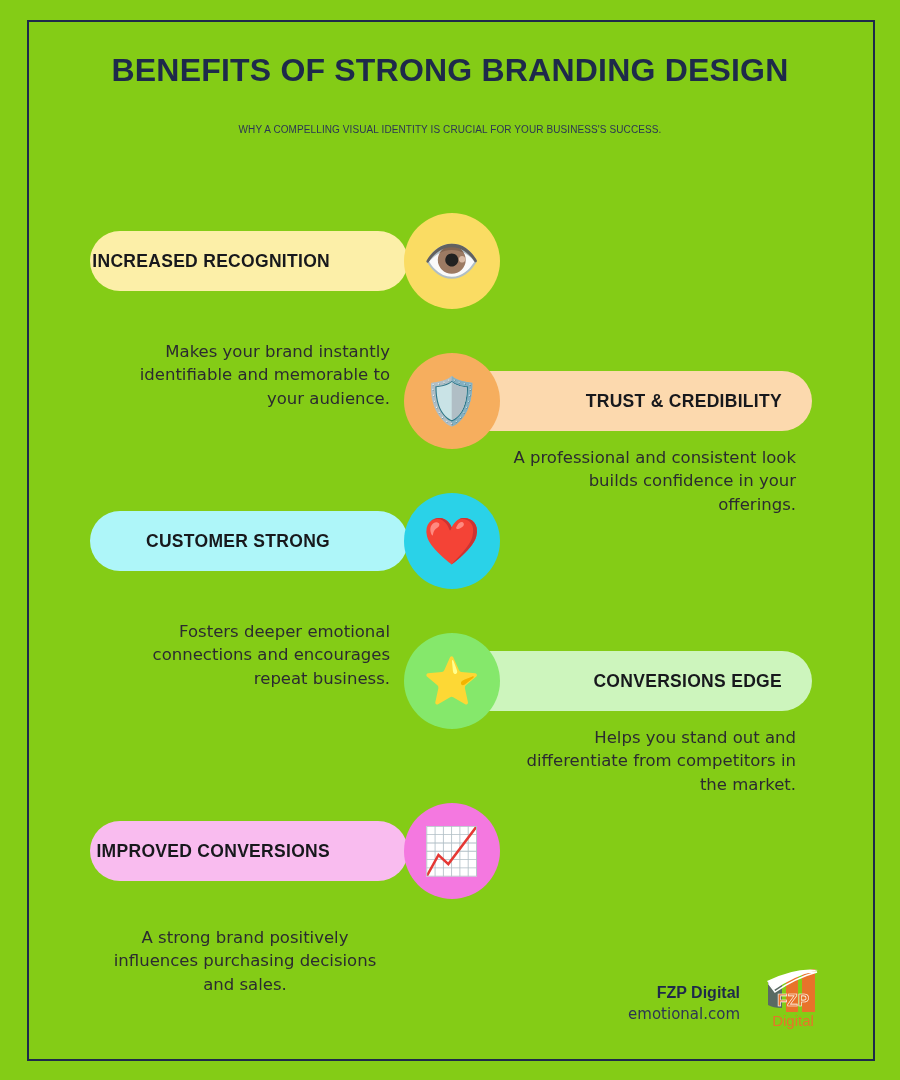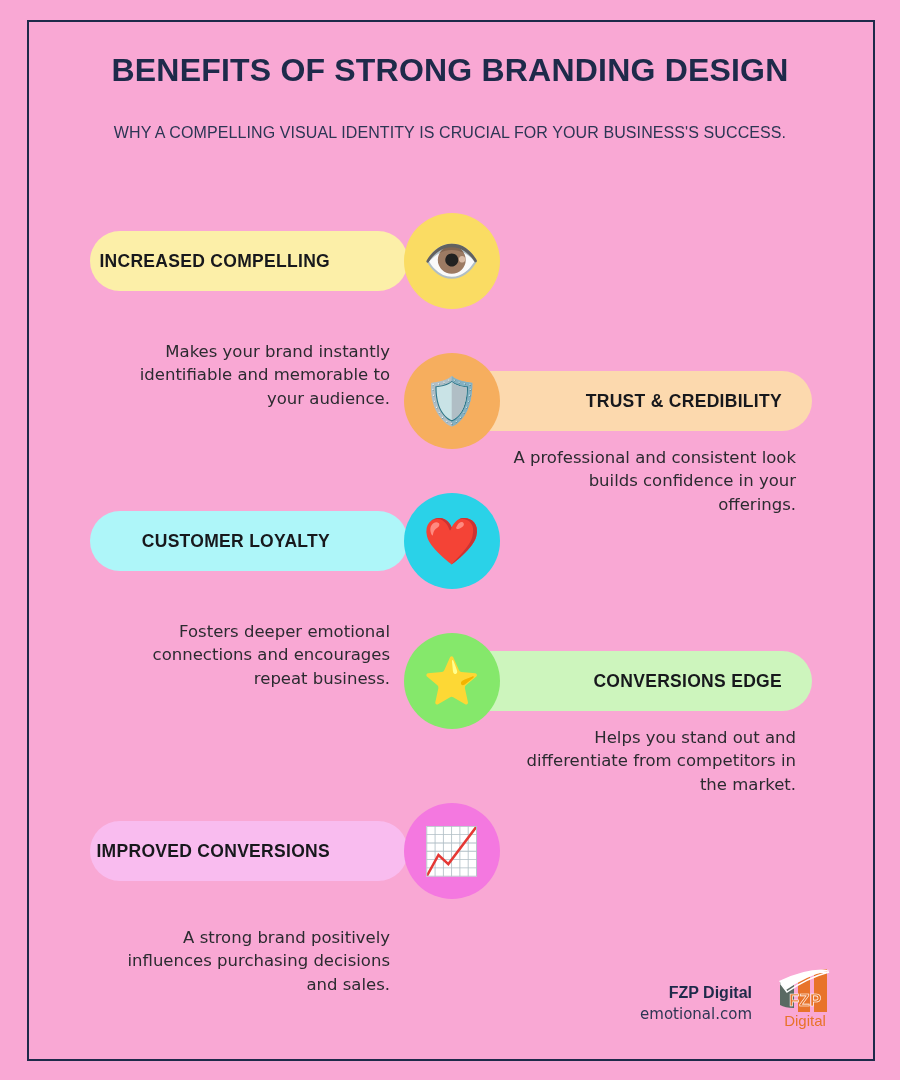--- a/index.html
+++ b/index.html
@@ -8,21 +8,21 @@
     width: 900px;
     height: 1080px;
     background: #ffffff;
     font-family: "DejaVu Sans", sans-serif;
   }
 
   .poster {
     position: relative;
     width: 900px;
     height: 1080px;
-    background: #f9a8d4;
+    background: #84cc16;
     overflow: hidden;
   }
 
   .frame {
     position: absolute;
     left: 27px;
     top: 20px;
     width: 848px;
     height: 1041px;
     border: 2px solid #1e2a4a;
@@ -43,21 +43,21 @@
     font-size: 32px;
     letter-spacing: 0.2px;
     color: #1e2a4a;
     line-height: 1.15;
   }
 
   .subtitle {
     margin-top: 34px;
     font-family: "Liberation Sans", sans-serif;
     font-weight: normal;
-    font-size: 16px;
+    font-size: 10px;
     letter-spacing: 0.1px;
     color: #2c3654;
     line-height: 1.3;
   }
 
   
   .rows {
     position: absolute;
     left: 0;
     top: 0;
@@ -115,21 +115,21 @@
   .row.left .desc   { left: 100px; text-align: right; margin-top: 34px; }
 
   
   .row.right .pill   { left: 452px; padding-left: 58px; padding-right: 30px; justify-content: flex-end; width: 360px; }
   .row.right .circle { left: 404px; }
   .row.right .desc   { left: 506px; text-align: right; }
 
   
   .footer {
     position: absolute;
-    right: 64px;
+    right: 76px;
     bottom: 42px;
     display: flex;
     align-items: center;
     gap: 22px;
   }
 
   .footer-text { text-align: right; }
 
   .brand-name {
     font-family: "Liberation Sans", sans-serif;
@@ -156,52 +156,52 @@
   <div class="frame"></div>
 
   <div class="header">
     <div class="title">BENEFITS OF STRONG BRANDING DESIGN</div>
     <div class="subtitle">WHY A COMPELLING VISUAL IDENTITY IS CRUCIAL FOR YOUR BUSINESS'S SUCCESS.</div>
   </div>
 
   <div class="rows">
       <div class="row left" style="top: 210px;">
         <div class="pill" style="top: 21px; background: rgb(252, 239, 168); width: 318px;">
-          <span class="pill-label">INCREASED COMPELLING</span>
+          <span class="pill-label">INCREASED RECOGNITION</span>
         </div>
         <div class="circle" style="top: 3px; background: rgb(250, 220, 99);">👁️</div>
         <div class="desc" style="top: 96px;">Makes your brand instantly identifiable and memorable to your audience.</div>
       </div>
       <div class="row right" style="top: 350px;">
         <div class="pill" style="top: 21px; background: rgb(252, 217, 174);">
           <span class="pill-label">TRUST &amp; CREDIBILITY</span>
         </div>
         <div class="circle" style="top: 3px; background: rgb(246, 174, 94);">🛡️</div>
         <div class="desc" style="top: 96px;">A professional and consistent look builds confidence in your offerings.</div>
       </div>
       <div class="row left" style="top: 490px;">
         <div class="pill" style="top: 21px; background: rgb(174, 246, 249); width: 318px;">
-          <span class="pill-label">CUSTOMER LOYALTY</span>
+          <span class="pill-label">CUSTOMER STRONG</span>
         </div>
         <div class="circle" style="top: 3px; background: rgb(42, 210, 232);">❤️</div>
         <div class="desc" style="top: 96px;">Fosters deeper emotional connections and encourages repeat business.</div>
       </div>
       <div class="row right" style="top: 630px;">
         <div class="pill" style="top: 21px; background: rgb(205, 245, 189);">
           <span class="pill-label">CONVERSIONS EDGE</span>
         </div>
         <div class="circle" style="top: 3px; background: rgb(133, 232, 107);">⭐</div>
         <div class="desc" style="top: 96px;">Helps you stand out and differentiate from competitors in the market.</div>
       </div>
       <div class="row left" style="top: 800px;">
         <div class="pill" style="top: 21px; background: rgb(249, 188, 239); width: 318px;">
           <span class="pill-label">IMPROVED CONVERSIONS</span>
         </div>
         <div class="circle" style="top: 3px; background: rgb(244, 120, 224);">📈</div>
-        <div class="desc" style="top: 92px;">A strong brand positively influences purchasing decisions and sales.</div>
+        <div class="desc" style="top: 92px; text-align: center;">A strong brand positively influences purchasing decisions and sales.</div>
       </div>
     </div>
 
   <div class="footer">
     <div class="footer-text">
       <div class="brand-name">FZP Digital</div>
       <div class="brand-url">emotional.com</div>
     </div>
     <svg class="logo" viewBox="0 0 62 70">
       <path d="M6 14 L20 9 L20 40 Q11 40 6 37 Z" fill="#5A6A63"></path>

